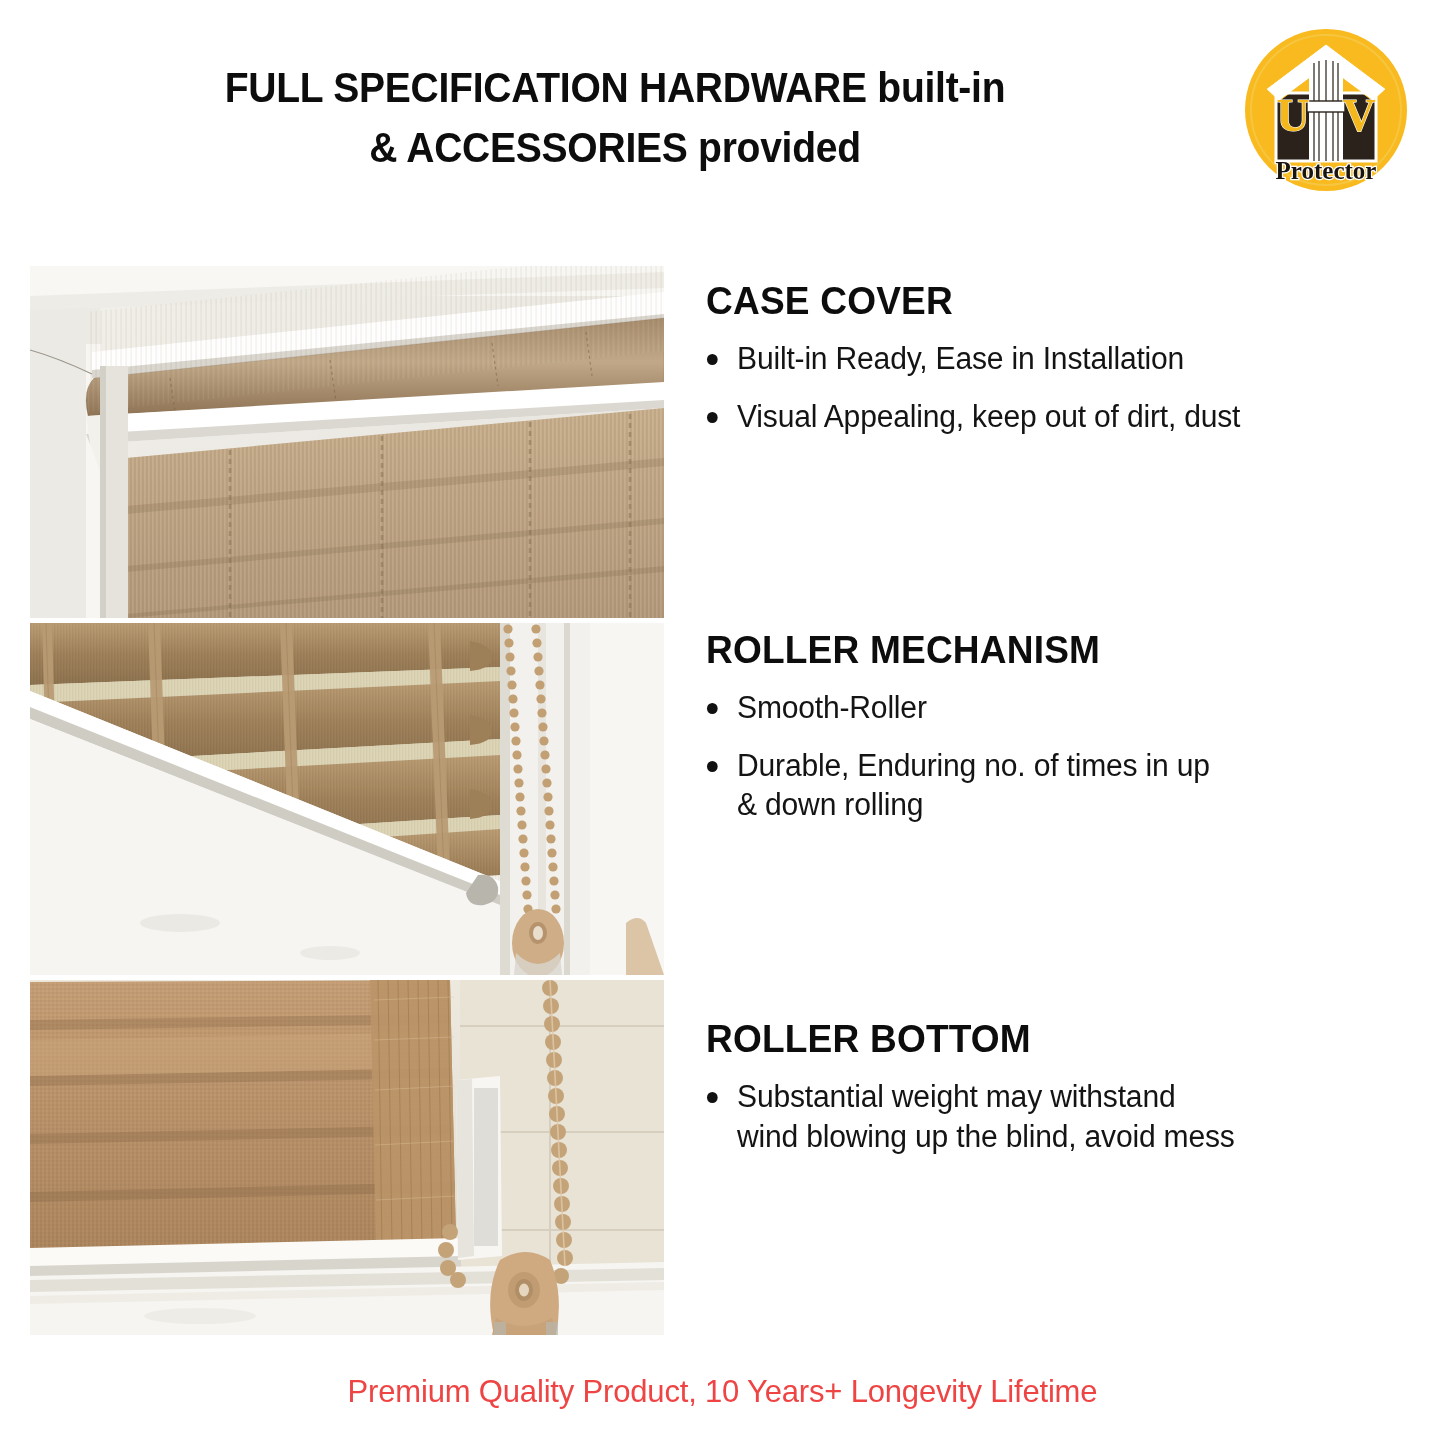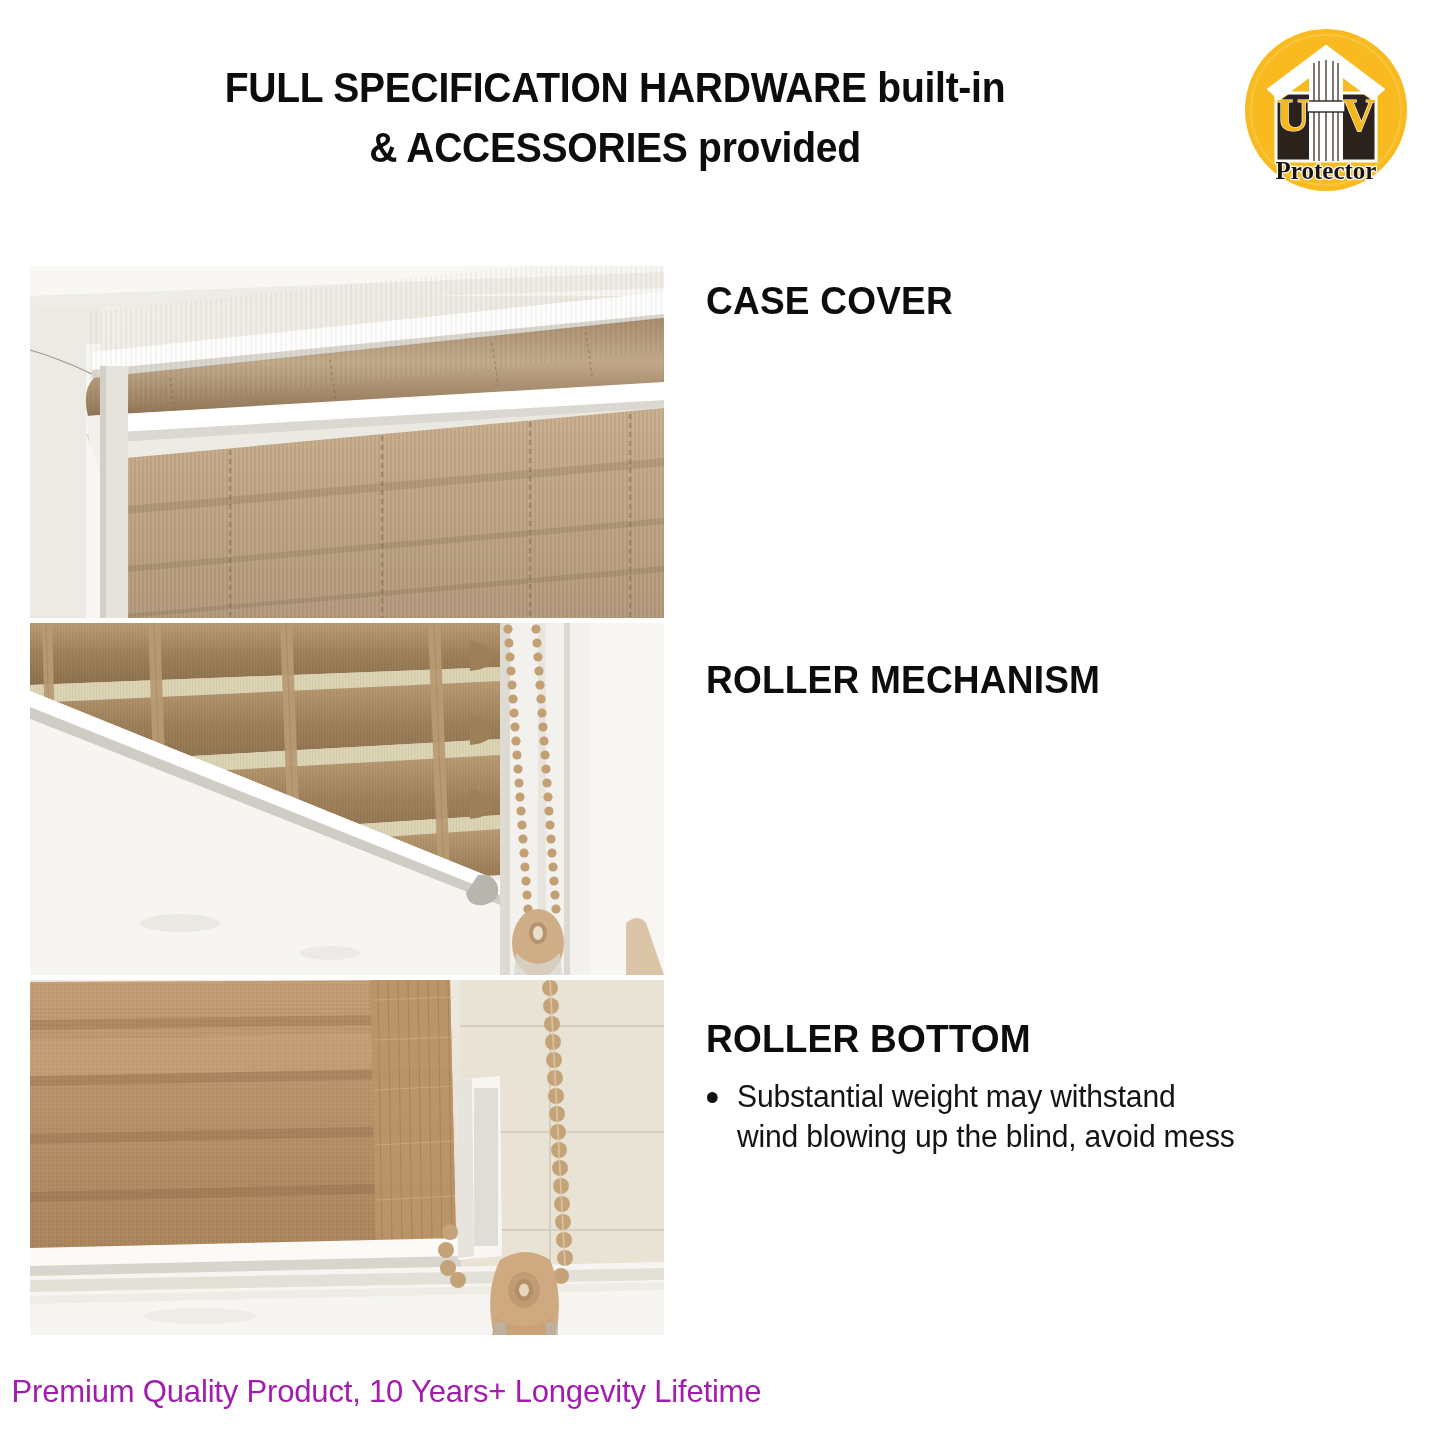--- a/index.html
+++ b/index.html
@@ -63,21 +63,21 @@
   #photo-3 { top: 980px;  height: 355px; }
   .photo svg { display: block; width: 100%; height: 100%; }
 
   
   .feature {
     position: absolute;
     left: 706px;
     width: 710px;
   }
   #feature-1 { top: 280px; }
-  #feature-2 { top: 659px; }
+  #feature-2 { top: 629px; }
   #feature-3 { top: 1005px; margin-top: 13px; }
 
   .feature-heading {
     font-size: 39px;
     font-weight: bold;
     letter-spacing: 0.2px;
     color: #0d0d0d;
     margin: 0 0 16px 0;
     line-height: 1.1;
     transform: scaleX(0.95);
@@ -111,24 +111,24 @@
   }
   .bullet-text { display: block; }
   .bullet-text .ln2 { display: block; }
 
   
   #footer {
     position: absolute;
     left: 0;
     top: 1372px;
     width: 1445px;
-    text-align: left;
+    text-align: center;
     font-size: 32px;
     line-height: 1.2;
-    color: #a21caf;
+    color: #ef4444;
     letter-spacing: -0.2px;
   }
   #footer-text { transform: scaleX(0.97); display: inline-block; }
 </style>
 </head>
 <body>
 
 <div id="header">
   <div id="header-title">
     <span class="ln">FULL SPECIFICATION HARDWARE built-in</span>
@@ -475,24 +475,47 @@
     <ellipse cx="494" cy="310" rx="9" ry="11" fill="#b08e66"></ellipse>
     <ellipse cx="494" cy="310" rx="5" ry="6.5" fill="#e6d6bf"></ellipse>
     <path d="M466 338 q28 16 56 0 l4 17 L462 355 Z" fill="#c7a279" opacity="0.9"></path>
     <rect x="464" y="342" width="12" height="13" fill="#b8b5ad" opacity="0.7"></rect>
     <rect x="516" y="342" width="12" height="13" fill="#b8b5ad" opacity="0.7"></rect>
   </svg>
 </div>
 
 <div class="feature" id="feature-1">
   <h2 class="feature-heading">CASE COVER</h2>
+  <ul class="bullet-list">
+    <li class="bullet-item">
+      <span class="bullet-dot"></span>
+      <span class="bullet-text">Built-in Ready, Ease in Installation</span>
+    </li>
+    <li class="bullet-item">
+      <span class="bullet-dot"></span>
+      <span class="bullet-text">Visual Appealing, keep out of dirt, dust</span>
+    </li>
+  </ul>
 </div>
 
 <div class="feature" id="feature-2">
   <h2 class="feature-heading">ROLLER MECHANISM</h2>
+  <ul class="bullet-list">
+    <li class="bullet-item">
+      <span class="bullet-dot"></span>
+      <span class="bullet-text">Smooth-Roller</span>
+    </li>
+    <li class="bullet-item">
+      <span class="bullet-dot"></span>
+      <span class="bullet-text">
+        <span class="ln2">Durable, Enduring no. of times in up</span>
+        <span class="ln2">&amp; down rolling</span>
+      </span>
+    </li>
+  </ul>
 </div>
 
 <div class="feature" id="feature-3">
   <h2 class="feature-heading">ROLLER BOTTOM</h2>
   <ul class="bullet-list">
     <li class="bullet-item">
       <span class="bullet-dot"></span>
       <span class="bullet-text">
         <span class="ln2">Substantial weight may withstand</span>
         <span class="ln2">wind blowing up the blind, avoid mess</span>

